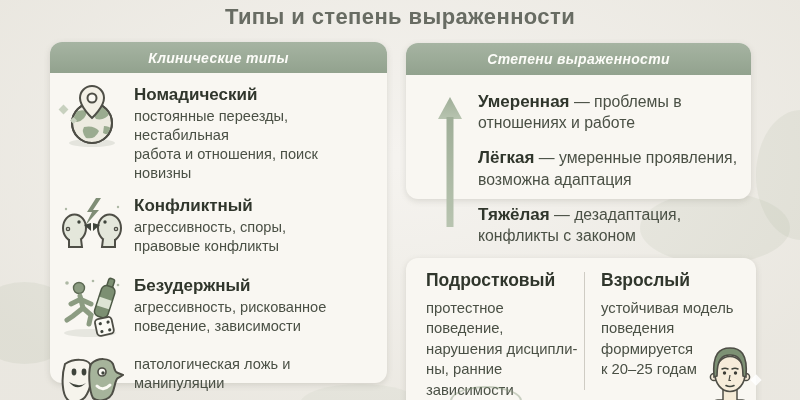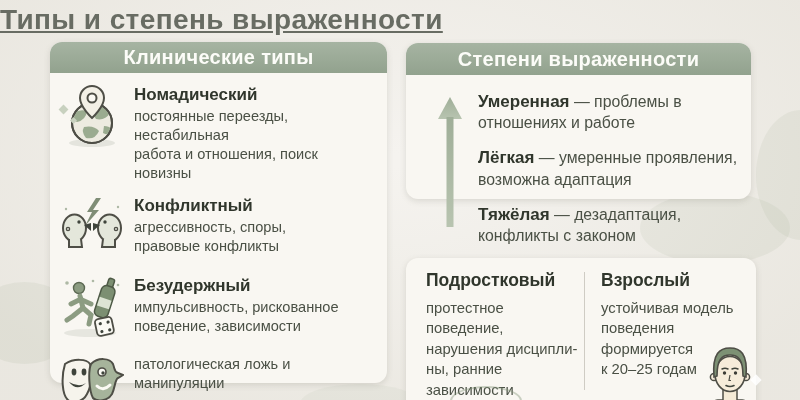--- a/index.html
+++ b/index.html
@@ -1,28 +1,28 @@
 <!DOCTYPE html>
 <html><head>
 <meta charset="utf-8">
 <style>
   html,body{margin:0;padding:0;}
   body{font-family:"Liberation Sans","DejaVu Sans",sans-serif;}
   #page{position:relative;width:800px;height:400px;background:#f0ede7;overflow:hidden;}
   #page::after{content:"";position:absolute;inset:0;pointer-events:none;
     background:radial-gradient(ellipse at 50% 40%, rgba(255,255,255,.35), rgba(190,190,175,.12) 85%);}
   .blob{position:absolute;border-radius:50%;background:rgba(158,174,150,.15);z-index:0;}
-  .page-title{position:absolute;top:4px;left:0;width:100%;text-align:left;
-    font-size:28px;font-weight:600;color:#686c63;letter-spacing:.4px;z-index:2;text-decoration:underline;}
+  .page-title{position:absolute;top:4px;left:0;width:100%;text-align:center;
+    font-size:22px;font-weight:600;color:#686c63;letter-spacing:.4px;z-index:2;}
   .panel{position:absolute;background:#f9f7f2;border-radius:12px;
     box-shadow:0 2px 6px rgba(110,110,95,.20);z-index:3;}
   .panel-header{height:32px;border-radius:12px 12px 0 0;
     background:linear-gradient(#a6b4a2,#92a28e);
-    color:#fcfcf8;font-size:20px;font-weight:700;letter-spacing:.3px;
-    display:flex;align-items:center;justify-content:center;}
+    color:#fcfcf8;font-size:14px;font-weight:700;letter-spacing:.3px;
+    display:flex;align-items:center;justify-content:center;font-style:italic;}
   
   #clinical{left:50px;top:42px;width:337px;height:341px;}
   #clinical .panel-header{height:31px;}
   .clinical-body{padding:11px 12px 6px 10px;display:flex;flex-direction:column;gap:12px;}
   .ctype{display:flex;gap:10px;align-items:flex-start;}
   .ctype .icon{flex:0 0 64px;}
   .ctype-title{font-size:17px;font-weight:700;color:#30362c;margin:1px 0 2px;}
   .ctype-desc{font-size:14.6px;line-height:1.3;color:#4a5045;white-space:pre-line;}
   
   #severity{left:406px;top:43px;width:345px;height:156px;}
@@ -139,21 +139,21 @@
               <path d="M23,33 L13,41 L7,45"></path>
               <path d="M23,33 L31,40 L29,49"></path>
             </g>
             <circle cx="7" cy="8" r="1.8" fill="#aeb9a5"></circle>
               <circle cx="33" cy="6" r="1.3" fill="#aeb9a5"></circle>
             <circle cx="58" cy="10" r="1.3" fill="#aeb9a5"></circle>
           </svg>
         </span>
         <div>
           <div class="ctype-title">Безудержный</div>
-          <div class="ctype-desc">импульсивность, рискованное
+          <div class="ctype-desc">агрессивность, рискованное
 поведение, зависимости</div>
         </div>
       </div>
 
       <div class="ctype">
         <span class="icon">
           <svg width="64" height="52" viewBox="0 0 64 52">
             <path d="M5,9 C14,3 27,4 30,9 C33,15 32,30 27,39 C23,47 13,49 8,45 C2,40 1,22 5,9 Z" fill="#f6f4ec" stroke="#4e4e46" stroke-width="2"></path>
             <ellipse cx="14" cy="17" rx="2.4" ry="3.4" fill="#3f443c"></ellipse>
             <ellipse cx="24" cy="17" rx="2.4" ry="3.4" fill="#3f443c"></ellipse>

